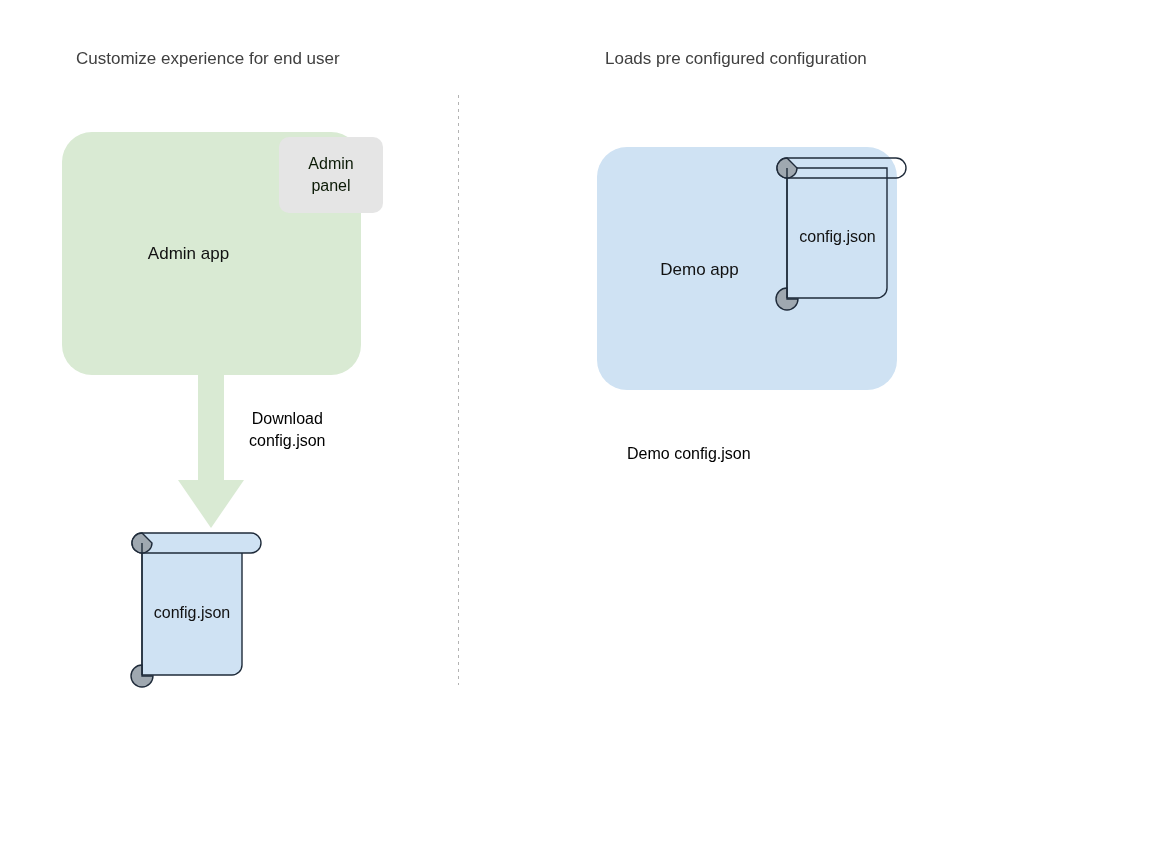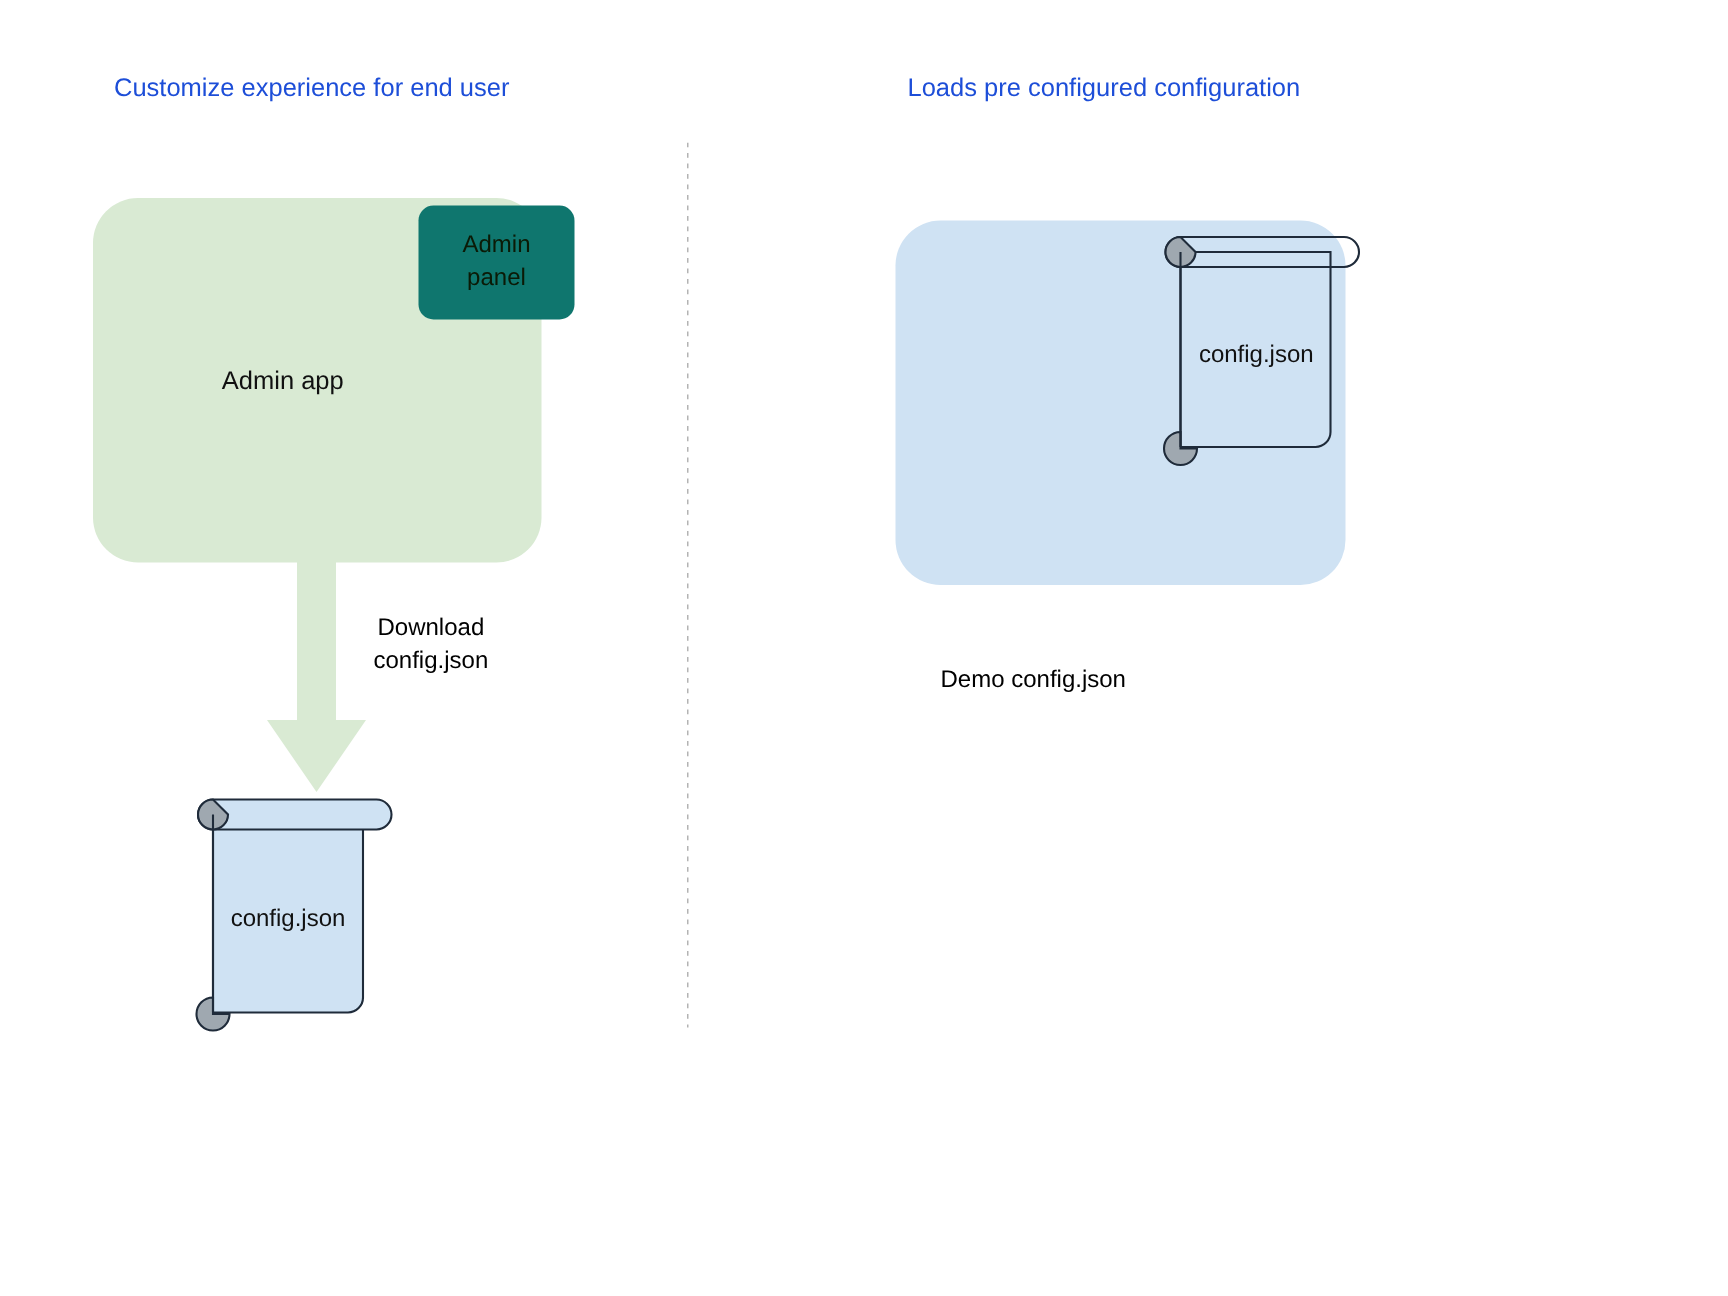--- a/index.html
+++ b/index.html
@@ -21,21 +21,21 @@
   .canvas {
     position: absolute;
     inset: 0;
   }
 
   
   .section-title {
     position: absolute;
     font-size: 17px;
     line-height: 22px;
-    color: #1d4ed8;
+    color: #404040;
     white-space: nowrap;
   }
   #title-left  { left: 76px;  top: 48px; }
   #title-right { left: 605px; top: 48px; }
 
   .box-label {
     position: absolute;
     font-size: 17px;
     line-height: 22px;
     color: #111111;
@@ -87,21 +87,21 @@
     height: 243px;
     background: #cfe2f3;
   }
 
   #admin-panel-badge {
     position: absolute;
     left: 279px;
     top: 137px;
     width: 104px;
     height: 76px;
-    background: #0f766e;
+    background: #e5e5e5;
     border-radius: 10px;
     display: flex;
     align-items: center;
     justify-content: center;
     text-align: center;
     font-size: 16px;
     line-height: 22px;
     color: #0b1a06;
     white-space: pre-line;
   }
@@ -190,20 +190,21 @@
              L 24 151
              Z" fill="#9fa8b0" stroke="#1f2b3a" stroke-width="1.4"></path>
 
     <line x1="24" y1="18" x2="24" y2="150" stroke="#1f2b3a" stroke-width="1.4"></line>
   </svg>
 
   <div class="scroll-label" id="scroll-left-label">config.json</div>
 
   <div class="app-box" id="demo-app-box"></div>
 
+  <div class="box-label" id="demo-app-label">Demo app</div>
 
   <svg class="scroll-doc" id="scroll-right" viewBox="0 0 148 162">
 
     <path d="M 22 18
              L 122 18
              L 122 138
              A 10 10 0 0 1 112 148
              L 22 148
              Z" fill="none" stroke="#1f2b3a" stroke-width="1.4"></path>
 

